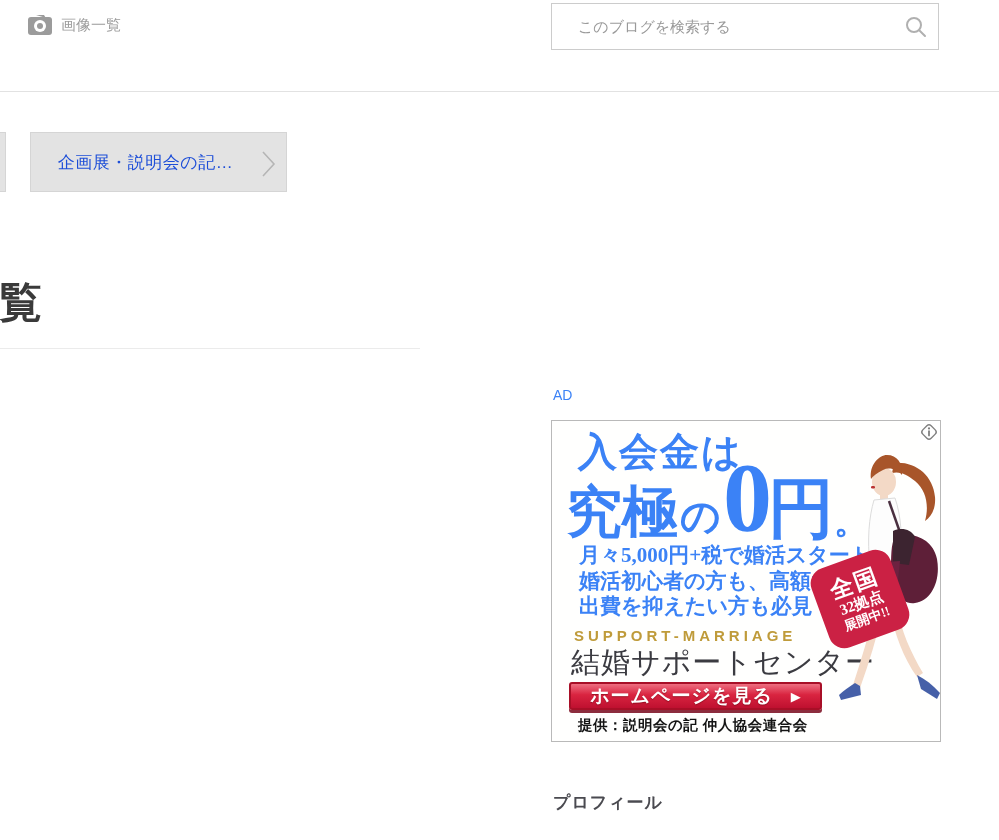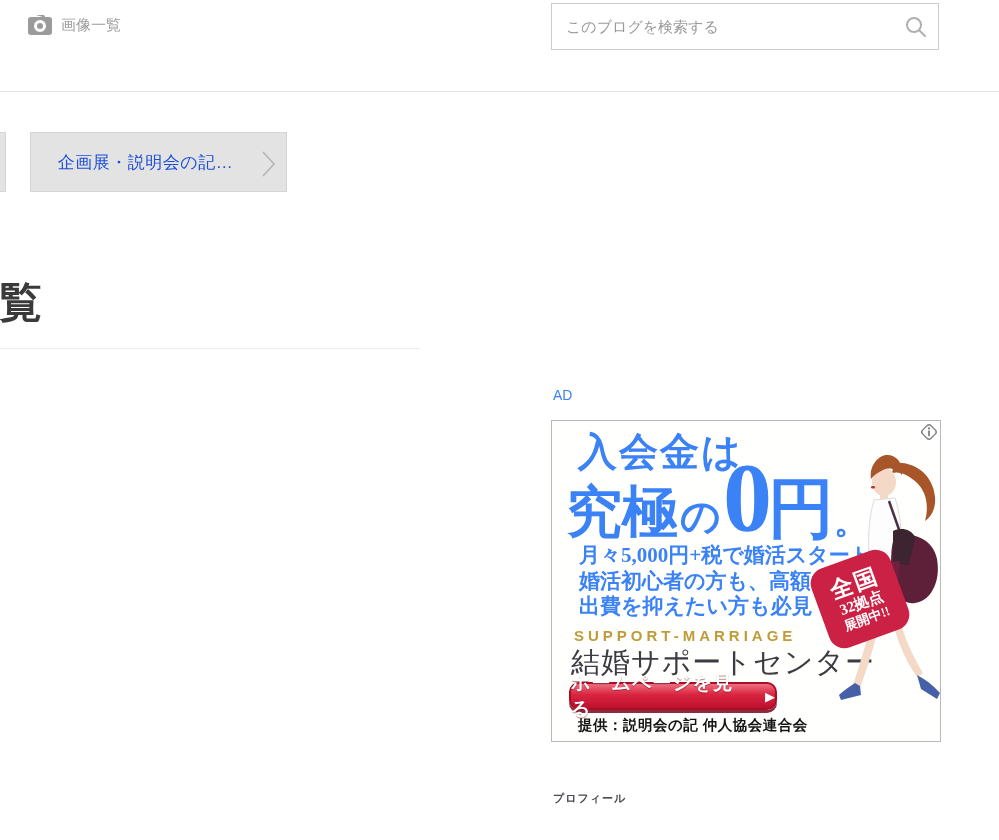--- a/index.html
+++ b/index.html
@@ -1,54 +1,54 @@
 <!DOCTYPE html>
 <html><head>
 <meta charset="utf-8">
 <style>
   * { margin:0; padding:0; box-sizing:border-box; }
   html,body { width:999px; height:840px; background:#ffffff; font-family:"Liberation Sans","DejaVu Sans",sans-serif; overflow:hidden; position:relative; }
 
   
   .header { position:absolute; left:0; top:0; width:999px; height:92px; background:#fff; border-bottom:1px solid #e2e2e2; }
   .image-list-link { position:absolute; left:28px; top:15px; display:flex; align-items:center; gap:9px; color:#9b9b9b; font-size:15px; cursor:pointer; }
-  .search-box { position:absolute; left:551px; top:3px; width:388px; height:47px; border:1px solid #cccccc; background:#fff; display:flex; align-items:center; }
+  .search-box { position:absolute; left:551px; top:3px; width:388px; height:47px; border:1px solid #cccccc; background:#fff; display:flex; align-items:center;padding-left:12px; }
   .search-box input { border:none; outline:none; flex:1; height:100%; padding:0 14px; font-size:15px; color:#444; font-family:"Liberation Sans","DejaVu Sans",sans-serif; }
   .search-box input::placeholder { color:#9a9a9a; }
   .search-icon-btn { width:44px; height:100%; display:flex; align-items:center; justify-content:center; background:none; border:none; cursor:pointer; }
 
   
   .cat-btn-sliver { position:absolute; left:-3px; top:132px; width:9px; height:60px; background:#e3e3e3; border:1px solid #d5d5d5; }
   .cat-btn { position:absolute; left:30px; top:132px; width:257px; height:60px; background:#e3e3e3; border:1px solid #d5d5d5; display:flex; align-items:center; justify-content:center; cursor:pointer; }
   .cat-btn-label { color:#1d4ed8; font-size:17px; padding-right:26px; letter-spacing:0.5px; }
   .cat-btn .chev { position:absolute; right:10px; top:17px; }
 
   
   .page-heading { position:absolute; left:-1px; top:274px; font-size:43px; font-weight:600; color:#3a3a3a; letter-spacing:1px; }
   .heading-divider { position:absolute; left:0; top:348px; width:420px; height:1px; background:#ebebeb; }
 
   
   .ad-label { position:absolute; left:553px; top:387px; font-size:14px; color:#3b82f6; }
-  .profile-heading { position:absolute; left:553px; top:791px; font-size:11px; font-weight:bold; color:#4a4a50; letter-spacing:1px; }
+  .profile-heading { position:absolute; left:553px; top:791px; font-size:17px; font-weight:bold; color:#4a4a50; letter-spacing:1px; }
 
   
   .ad-banner { position:absolute; left:551px; top:420px; width:390px; height:322px; background:#fffffe; border:1px solid #b9b9b9; overflow:hidden; cursor:pointer; }
   .gold { color:#3b82f6; }
   .ad-serif { font-family:"Liberation Serif","DejaVu Serif",serif; font-weight:bold; }
   .ad-line1 { position:absolute; left:26px; top:4px; font-size:39px; letter-spacing:2px; }
   .ad-line2 { position:absolute; left:14px; top:36px; display:flex; align-items:flex-end; line-height:0.9; }
   .ad-line2 .t-big { font-size:56px; }
   .ad-line2 .t-no { font-size:40px; padding:0 2px 2px 2px; }
   .ad-line2 .t-zero { font-size:98px; line-height:0.82; letter-spacing:-4px; }
   .ad-line2 .t-yen { font-size:66px; line-height:0.85; }
   .ad-line2 .t-dot { font-size:34px; }
   .ad-lines345 { position:absolute; left:27px; top:122px; font-size:21px; line-height:25.5px; letter-spacing:0; white-space:nowrap; }
   .brand-en { position:absolute; left:22px; top:206px; font-size:15px; font-weight:bold; letter-spacing:4px; color:#bf9b3a; }
   .brand-jp { position:absolute; left:19px; top:222px; font-size:29px; color:#3b3b41; letter-spacing:1px; white-space:nowrap; }
-  .cta-button { position:absolute; left:17px; top:261px; width:208px; height:28px; border-radius:10px; background:linear-gradient(#ee6e80, #d92440 45%, #bf1030); border:2px solid #a80f27; box-shadow:0 3px 0 rgba(120,8,28,0.85); display:flex; align-items:center; justify-content:center; gap:18px; cursor:pointer; }
+  .cta-button { position:absolute; left:17px; top:261px; width:253px; height:28px; border-radius:3px; background:linear-gradient(#ee6e80, #d92440 45%, #bf1030); border:2px solid #a80f27; box-shadow:0 3px 0 rgba(120,8,28,0.85); display:flex; align-items:center; justify-content:center; gap:18px; cursor:pointer; }
   .cta-label { color:#fff; font-weight:bold; font-size:19px; letter-spacing:1px; text-shadow:0 1px 1px rgba(100,0,10,0.5); }
   .cta-arrow { color:#fff; font-size:13px; }
   .provider { position:absolute; left:26px; top:295px; font-size:14.5px; font-weight:bold; color:#141414; letter-spacing:0.5px; }
   .badge { position:absolute; left:266px; top:136px; width:84px; height:84px; background:#cb2144; border-radius:16px; transform:rotate(-20deg); color:#fff; display:flex; flex-direction:column; align-items:center; justify-content:center; z-index:3; font-family:"Liberation Serif","DejaVu Serif",serif; font-weight:bold; }
   .badge .b1 { font-size:23px; line-height:24px; letter-spacing:2px; }
   .badge .b2 { font-size:15px; line-height:17px; }
   .badge .b3 { font-size:13px; line-height:15px; }
   .adchoices { position:absolute; right:0; top:0; width:22px; height:22px; background:#fff; z-index:4; display:flex; align-items:center; justify-content:center; cursor:pointer; }
   .woman { position:absolute; left:285px; top:24px; width:105px; height:292px; z-index:2; }
 </style>

